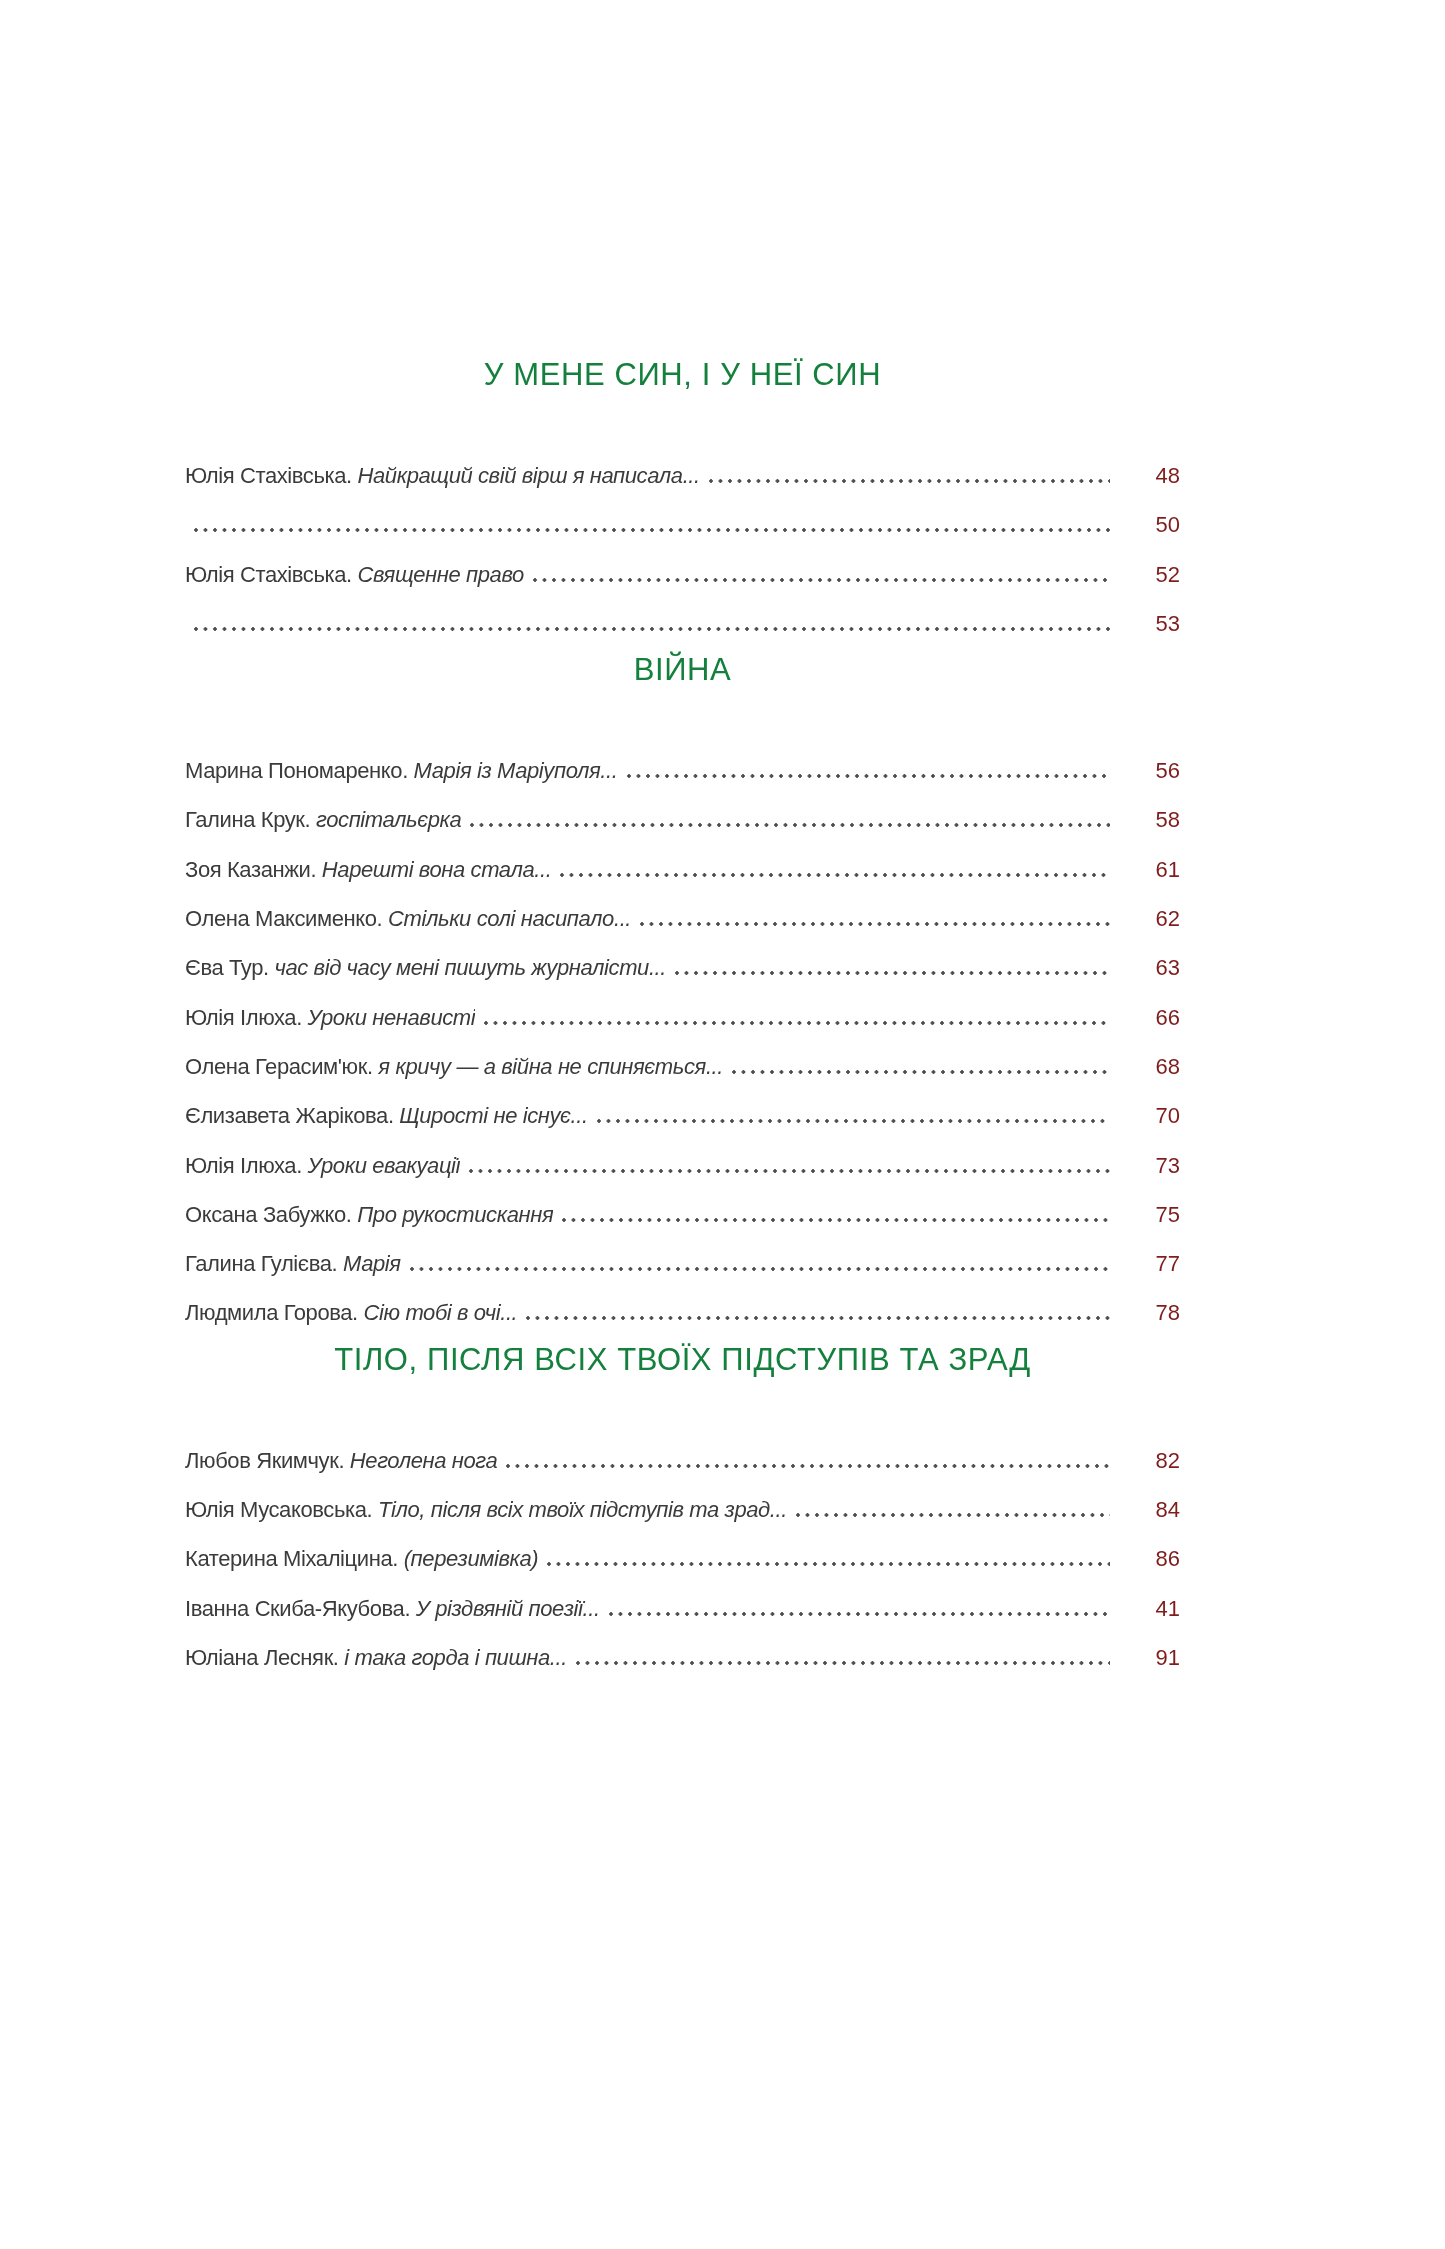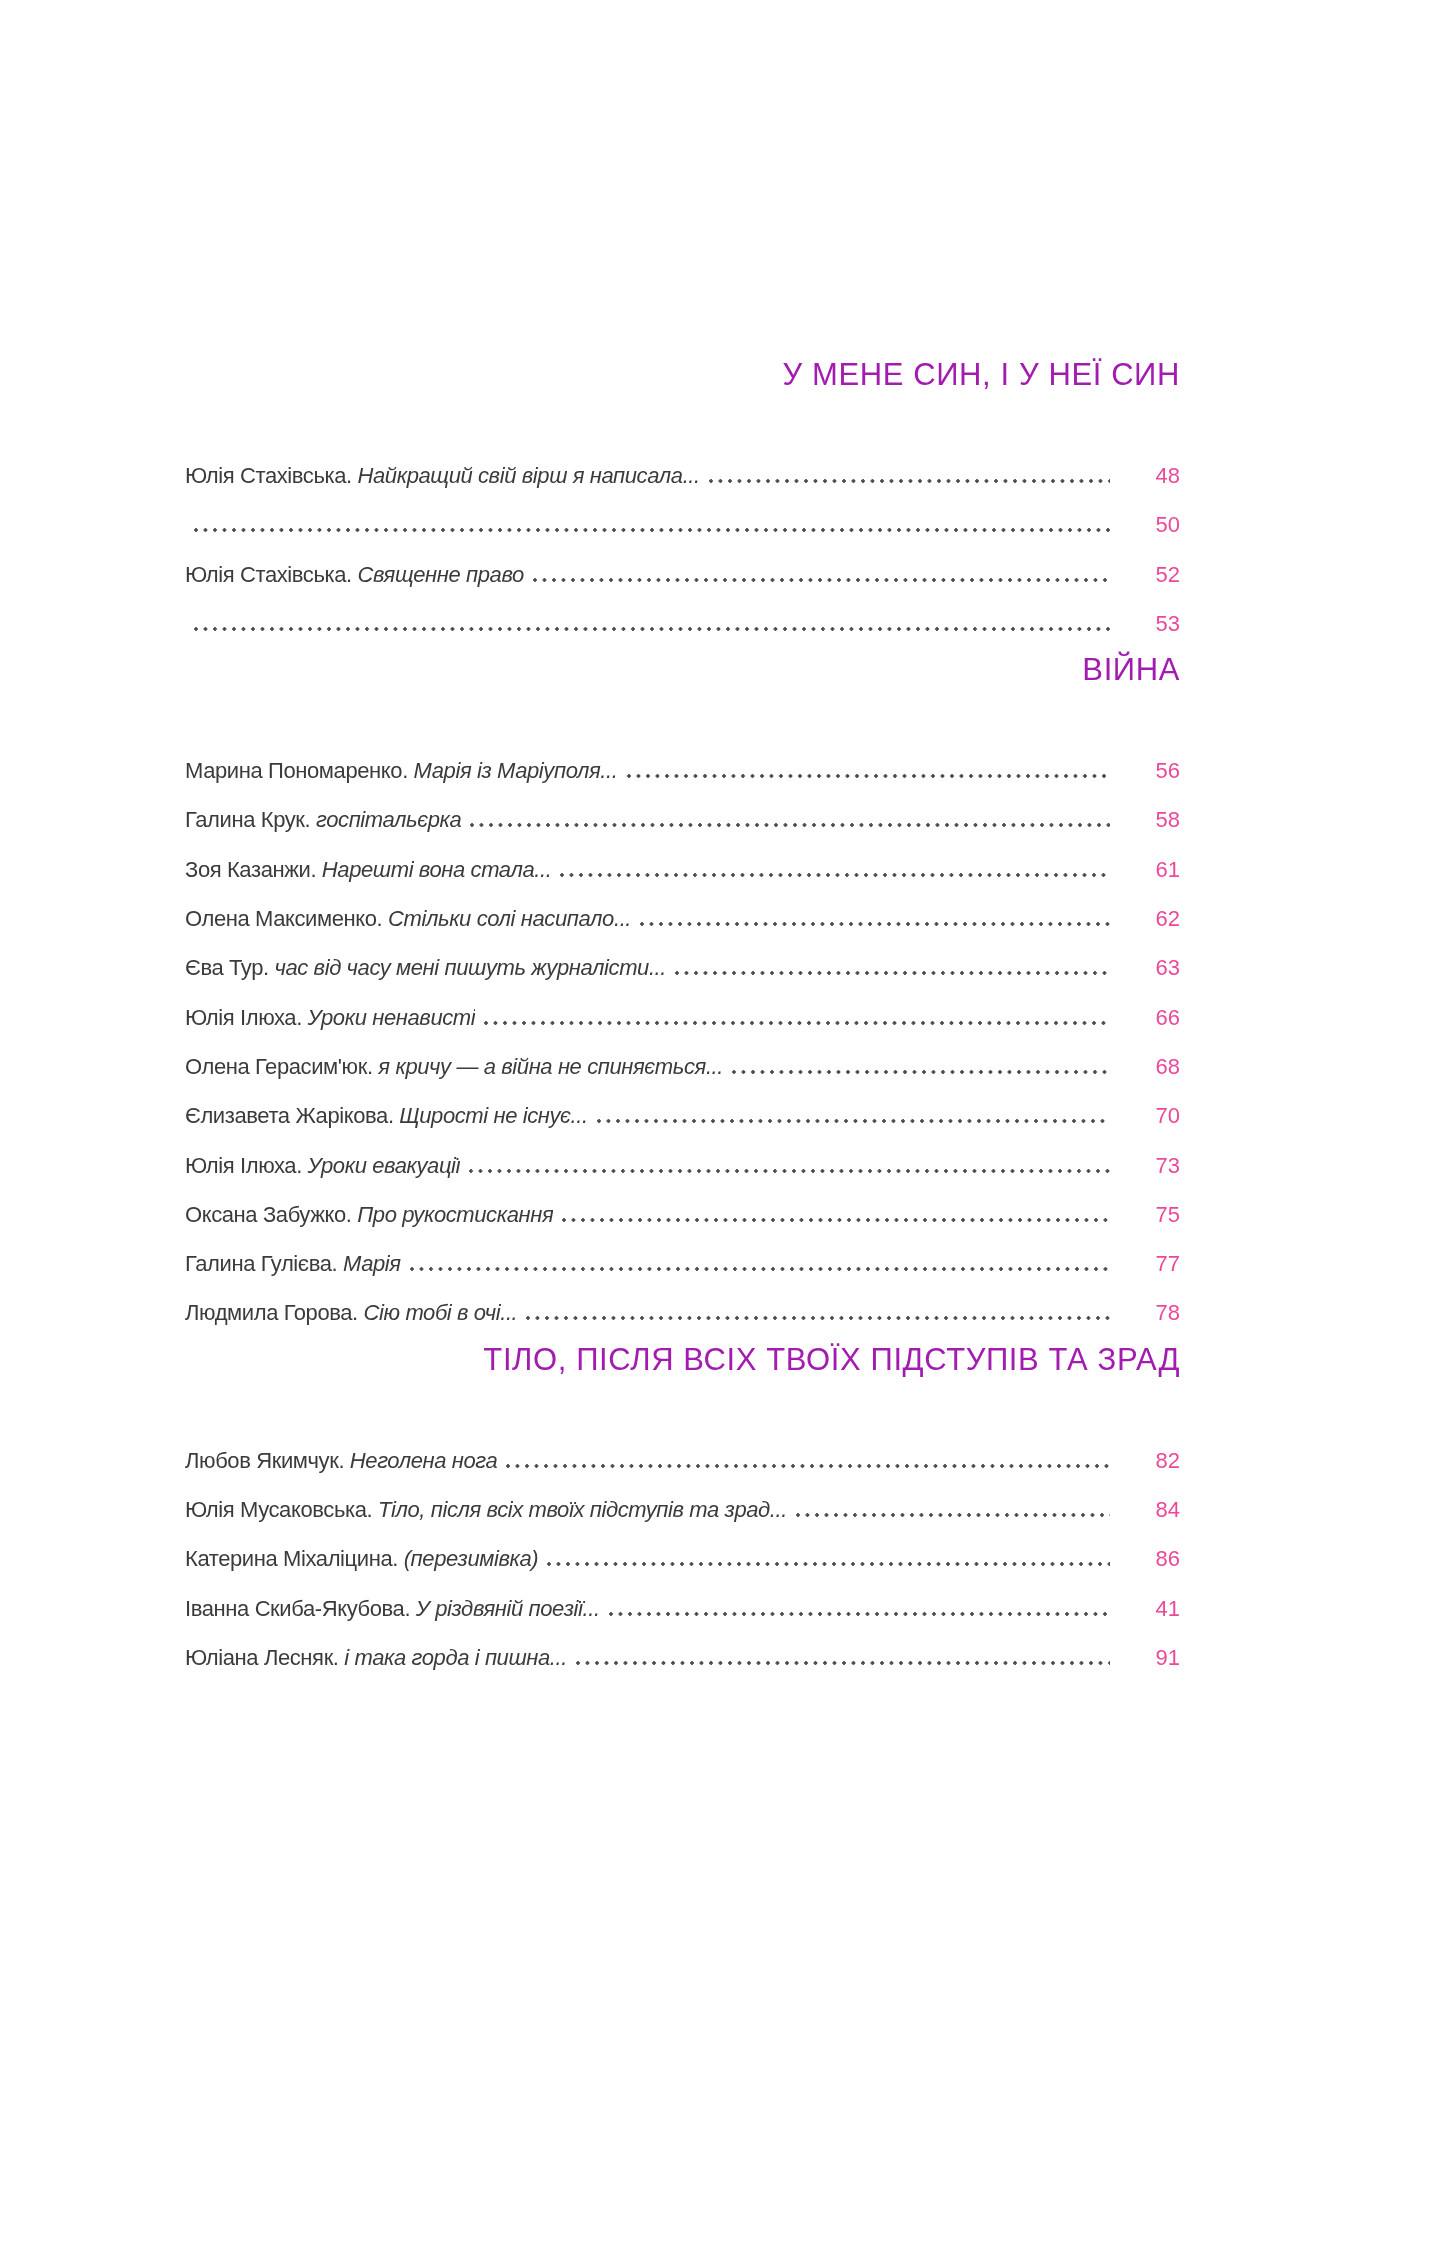--- a/index.html
+++ b/index.html
@@ -17,22 +17,22 @@
     color: #3b3b3b;
   }
   .content {
     padding: 353px 265px 0 185px; 
   }
   .section-heading {
     font-size: 31px;
     line-height: 44px;
     font-weight: 400;
     letter-spacing: 0.6px;
-    text-align: right;
-    color: #a21caf;
+    text-align: center;
+    color: #15803d;
     margin: 0 0 54px 0;
   }
   .entries {
     list-style: none;
     margin: 0 0 101px 0;
     padding: 0;
   }
   .entries:last-child {
     margin-bottom: 0;
   }
@@ -57,21 +57,21 @@
     height: 4px;
     margin: 0 8px 0 9px;
     background-image: radial-gradient(circle at 2px 2px, #4d4d4d 1.55px, rgba(0,0,0,0) 1.9px);
     background-size: 9.5px 4px;
     background-repeat: repeat-x;
     background-position: left bottom;
   }
   .entry-page {
     flex: 0 0 auto;
     letter-spacing: 0;
-    color: #ec4899;
+    color: #7f1d1d;
     margin-left: 38px;
   }
 </style>
 </head>
 <body>
 
 <div class="page">
   <div class="content">
 
     <section>

